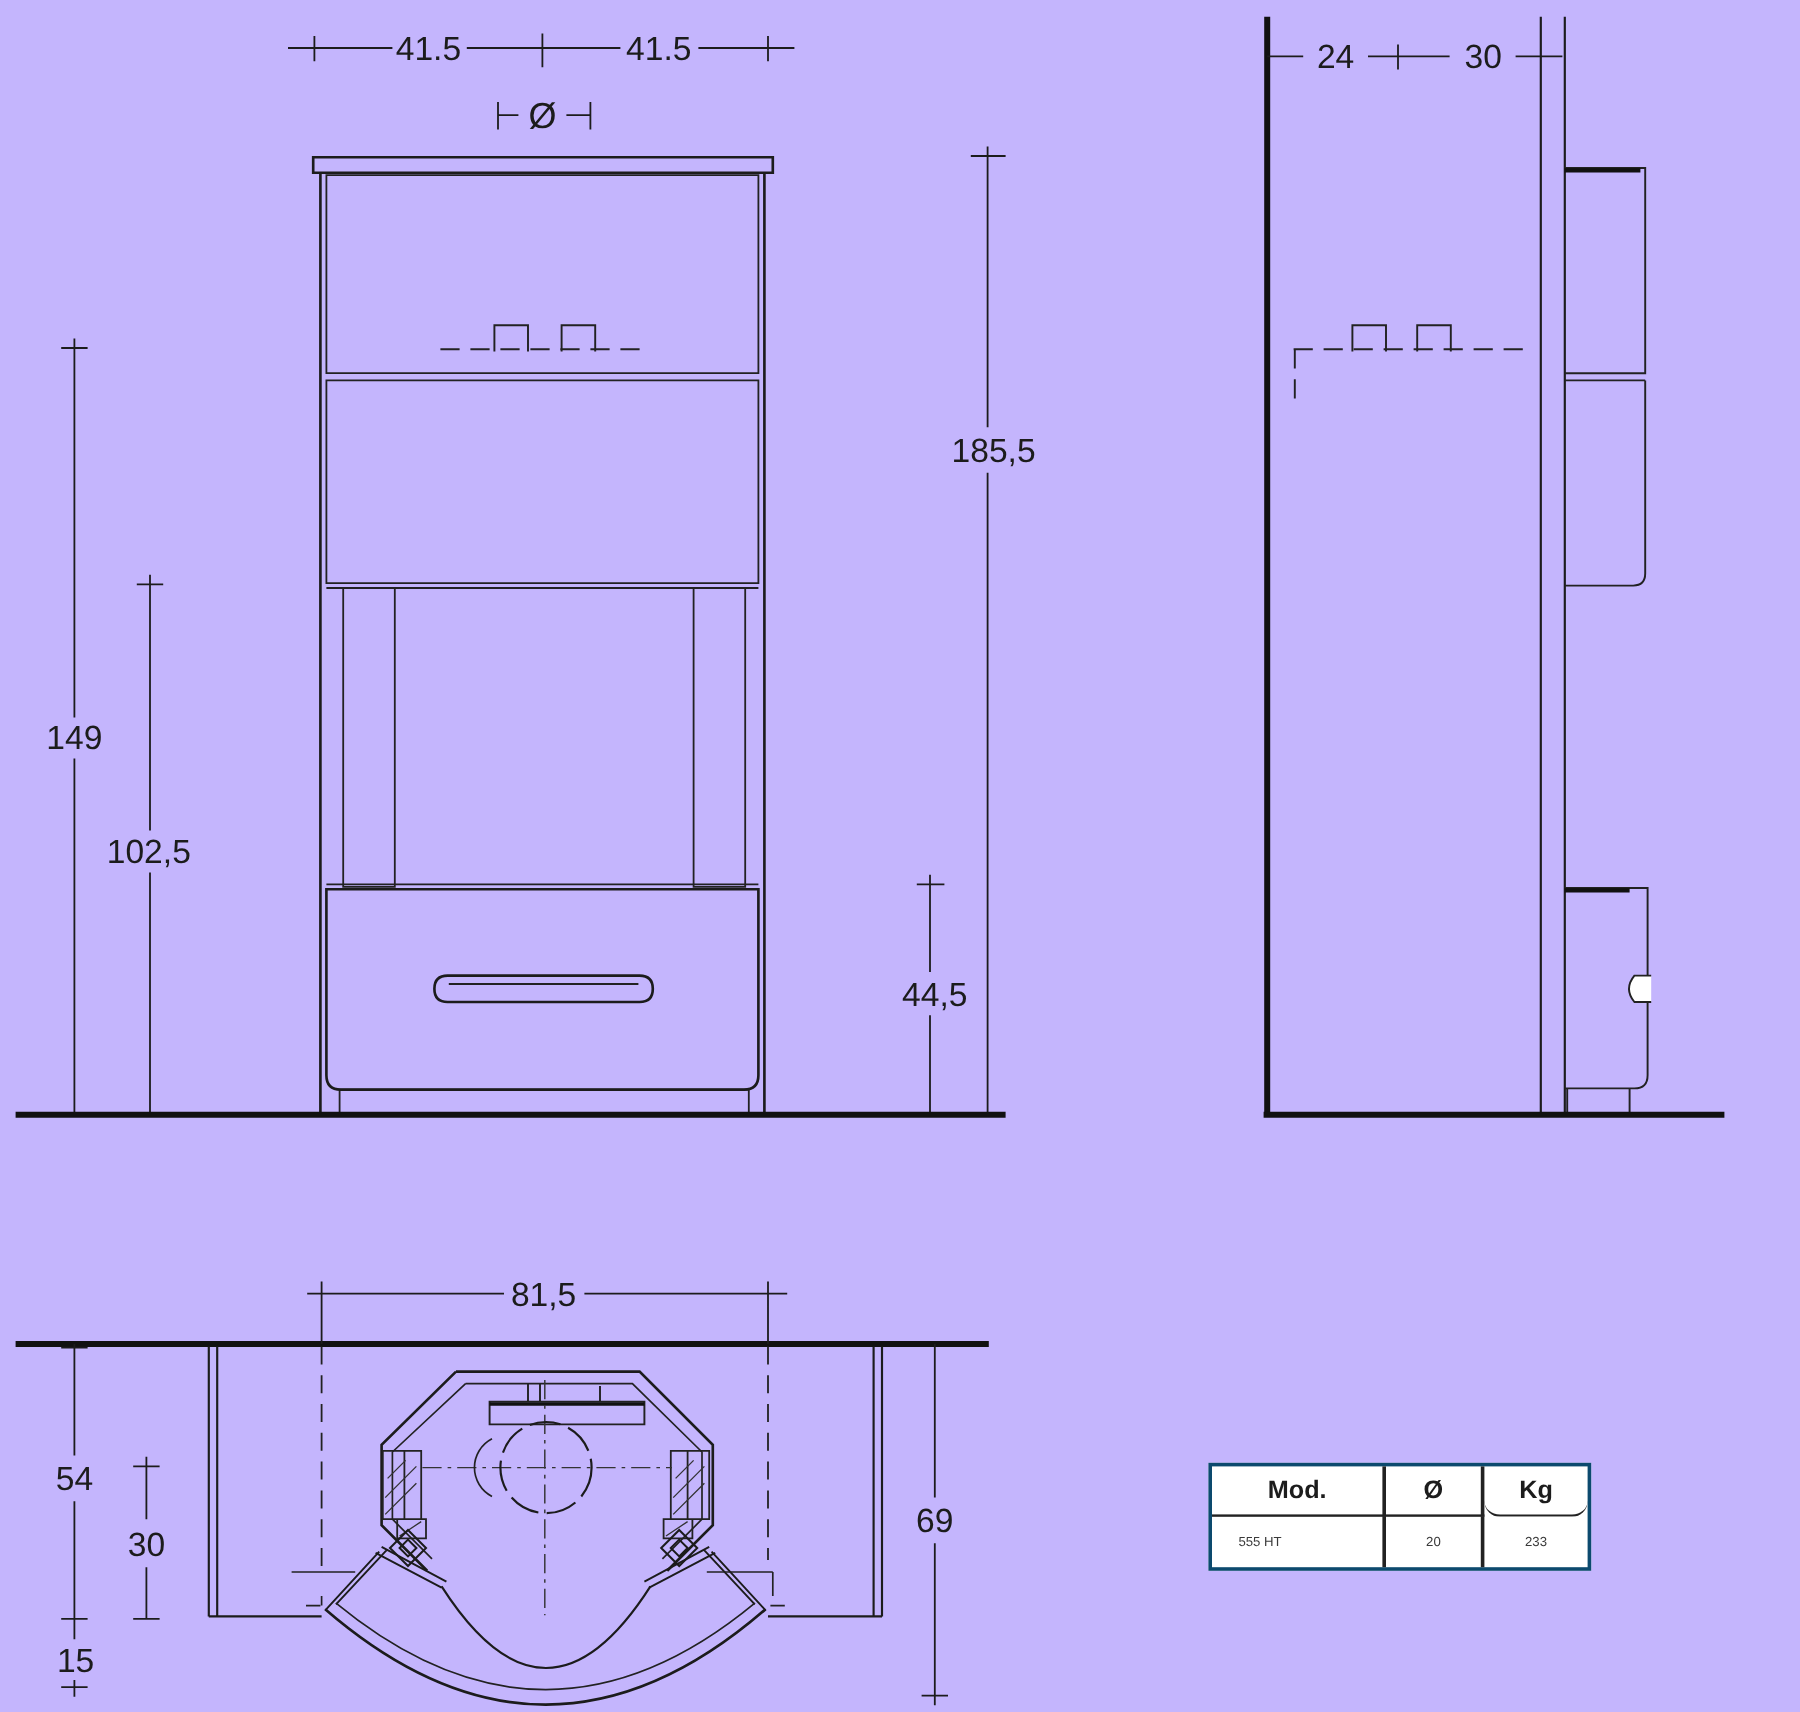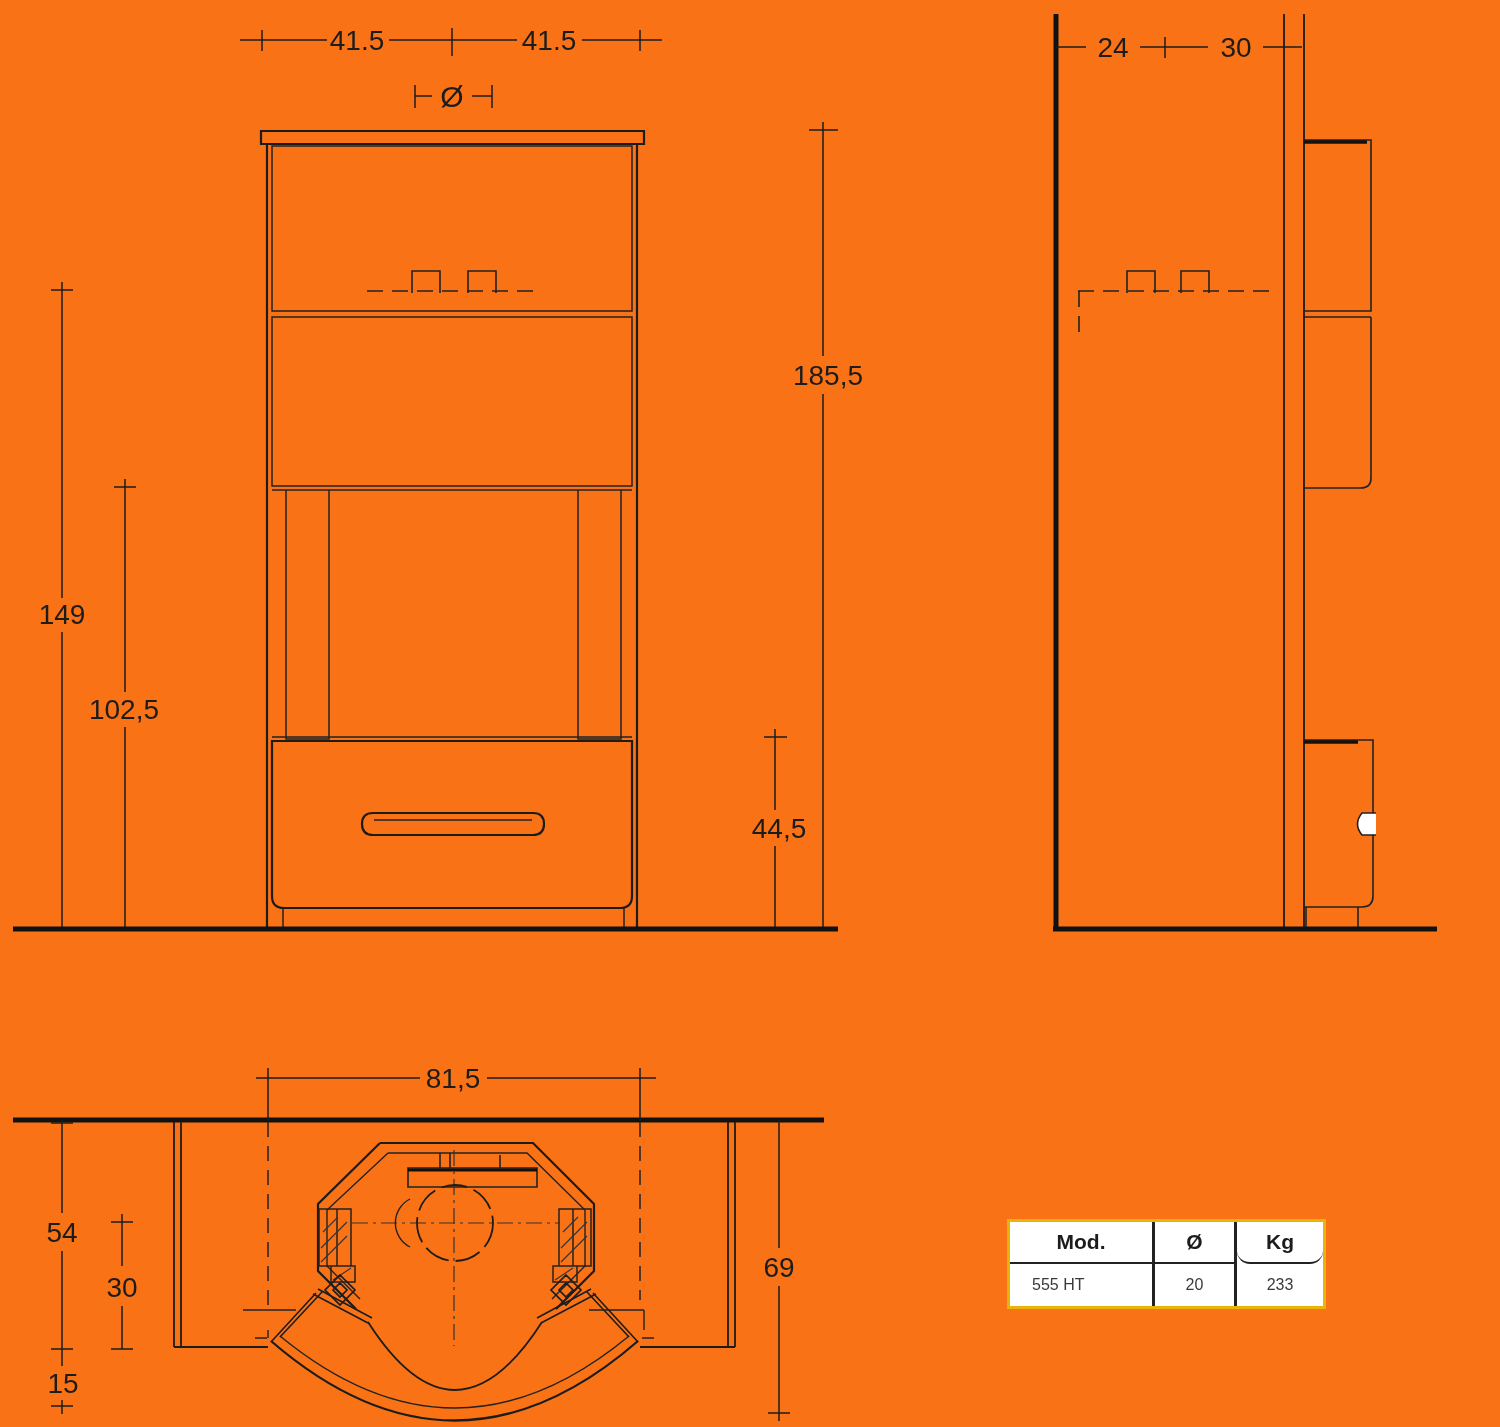--- a/index.html
+++ b/index.html
@@ -1,28 +1,28 @@
 <!DOCTYPE html>
 <html><head>
 <meta charset="utf-8">
 <style>
   html,body{margin:0;padding:0;background:#ffffff;}
-  .stage{position:relative;width:1500px;height:1427px;background:#f97316;overflow:hidden;
+  .stage{position:relative;width:1500px;height:1427px;background:#c4b5fd;overflow:hidden;
          font-family:"Liberation Sans", sans-serif;}
   svg text{font-family:"Liberation Sans", sans-serif;fill:#1c1c1c;}
   .dim-label{font-size:28px;}
   .dia-label{font-size:30px;}
   .spec-table{position:absolute;left:1007px;top:1219px;width:319px;height:90px;
-              border:3px solid #eab308;box-sizing:border-box;display:grid;
+              border:3px solid #0c4a6e;box-sizing:border-box;display:grid;
               grid-template-columns:145px 82px 1fr;grid-template-rows:1fr 1fr;background:#fff;}
   .st-cell{display:flex;align-items:center;justify-content:center;box-sizing:border-box;
            border-right:3px solid #222;color:#1c1c1c;}
   .st-last{border-right:none;border-radius:13px;}
   .st-head{border-bottom:2px solid #222;font-weight:bold;font-size:21px;}
-  .st-data{font-size:16px;color:#3a3a3a;}
+  .st-data{font-size:11px;color:#3a3a3a;}
   .st-model{justify-content:flex-start;padding-left:22px;}
 </style>
 </head>
 <body>
 
 <div class="stage">
 <svg width="1500" height="1427" viewBox="0 0 1500 1427">
 
   <g>
 

